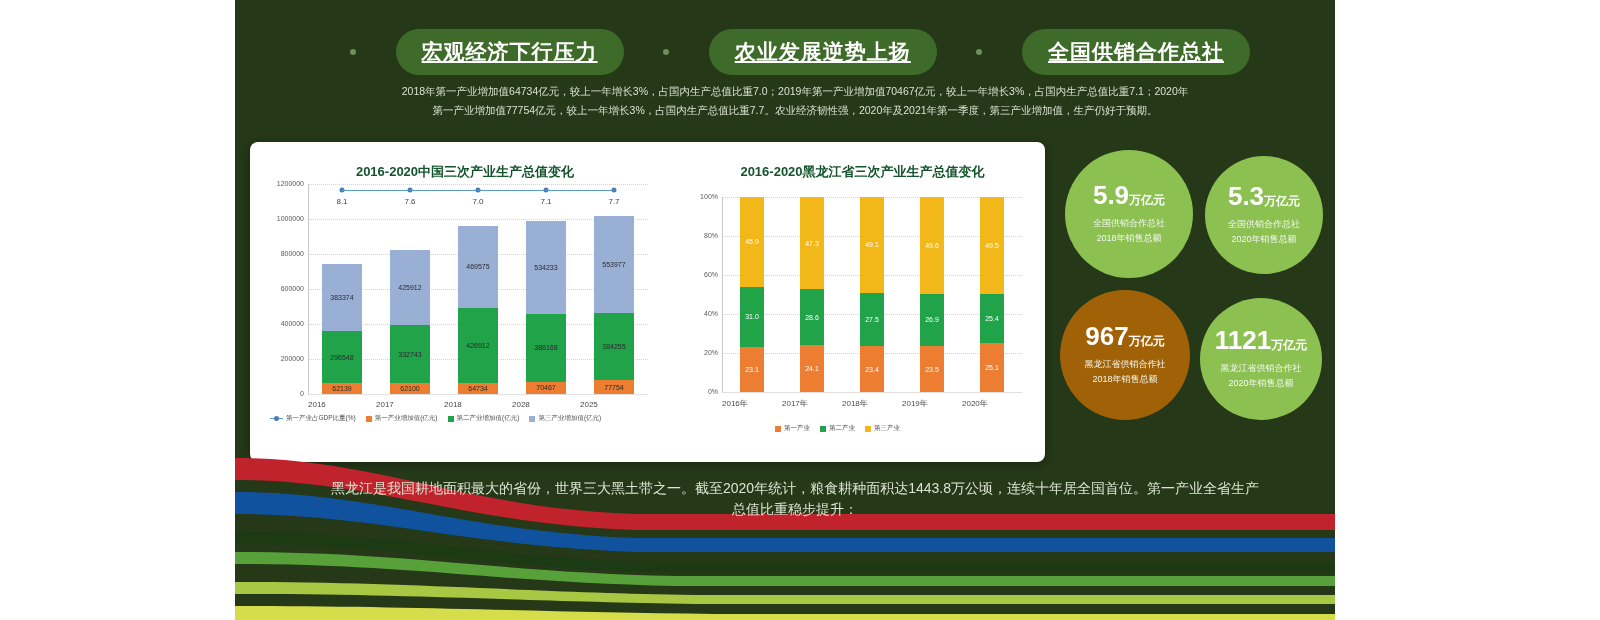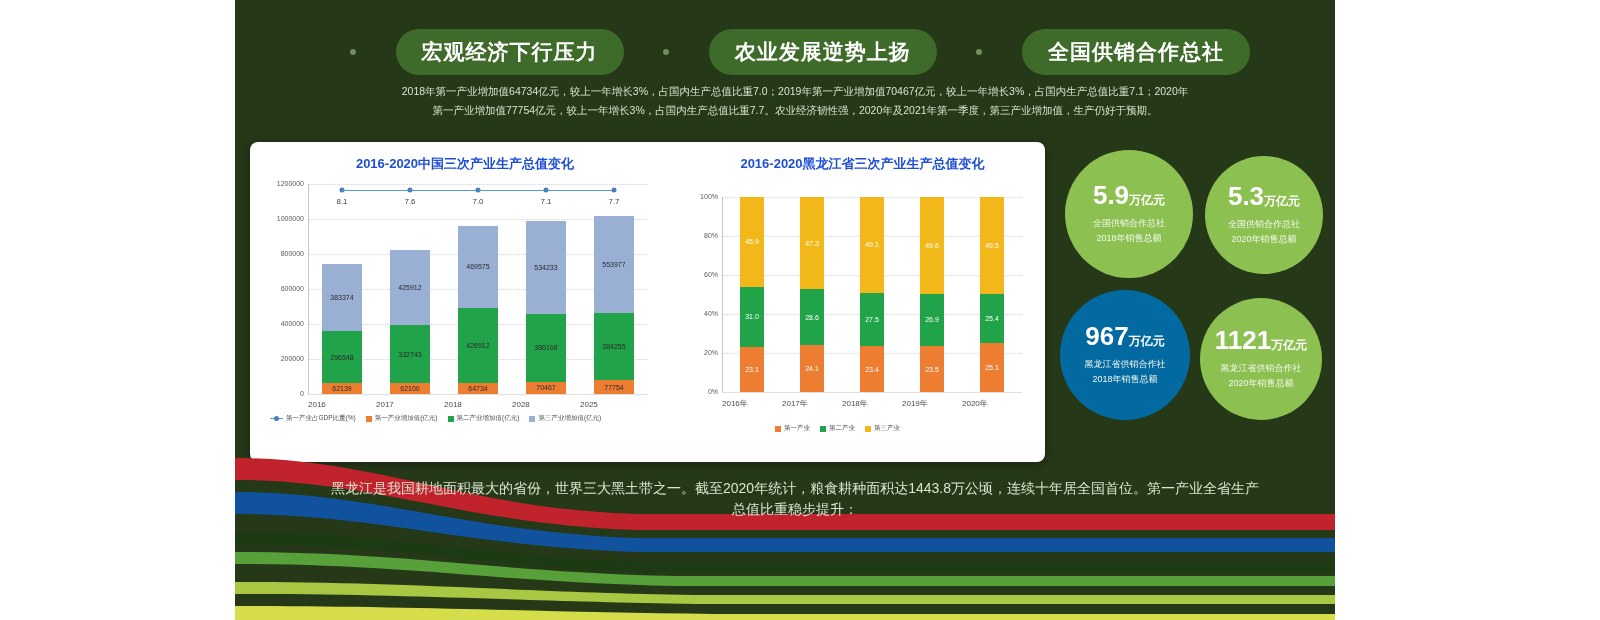--- a/index.html
+++ b/index.html
@@ -37,20 +37,21 @@
     border-radius: 23px;
     background: #3f6b2a;
     display: flex;
     align-items: center;
     justify-content: center;
     color: #ffffff;
     font-size: 21px;
     font-weight: bold;
     letter-spacing: 1px;
     white-space: nowrap;
+    text-decoration: underline;
   }
   .pill-dot {
     width: 6px; height: 6px;
     border-radius: 50%;
     background: #6f8f5c;
     flex: 0 0 auto;
   }
   
   .top-para {
     position: absolute;
@@ -68,23 +69,23 @@
     width: 795px; height: 320px;
     background: #ffffff;
     border-radius: 8px;
     box-shadow: 0 2px 10px rgba(0,0,0,.35);
     display: flex;
   }
   .chart-panel { position: relative; height: 100%; }
   #panelL { width: 430px; }
   #panelR { width: 365px; }
   .chart-title {
-    position: absolute; top: 13px; left: 0; width: 100%;
-    text-align: center;
-    font-size: 13px; font-weight: bold; color: #1d4ed8;
+    position: absolute; top: 21px; left: 0; width: 100%;
+    text-align: center;
+    font-size: 13px; font-weight: bold; color: #14532d;
     white-space: nowrap;
   }
   .plot { position: absolute; }
   .axis-label {
     position: absolute;
     font-size: 7px; color: #595959;
     white-space: nowrap;
   }
   .gridline {
     position: absolute; left: 0;
@@ -396,21 +397,21 @@
         <div class="circle" style="left: 10px; top: 0px; width: 128px; height: 128px; background: rgb(140, 193, 82);">
           <div><span class="c-big">5.9</span><span class="c-unit">万亿元</span></div>
           <div class="c-sub">全国供销合作总社</div>
           <div class="c-sub" style="margin-top: 0px;">2018年销售总额</div>
         </div>
         <div class="circle" style="left: 150px; top: 6px; width: 118px; height: 118px; background: rgb(140, 193, 82);">
           <div><span class="c-big">5.3</span><span class="c-unit">万亿元</span></div>
           <div class="c-sub">全国供销合作总社</div>
           <div class="c-sub" style="margin-top: 0px;">2020年销售总额</div>
         </div>
-        <div class="circle" style="left: 5px; top: 140px; width: 130px; height: 130px; background: #0369a1;">
+        <div class="circle" style="left: 5px; top: 140px; width: 130px; height: 130px; background: #a16207;">
           <div><span class="c-big">967</span><span class="c-unit">万亿元</span></div>
           <div class="c-sub">黑龙江省供销合作社</div>
           <div class="c-sub" style="margin-top: 0px;">2018年销售总额</div>
         </div>
         <div class="circle" style="left: 145px; top: 148px; width: 122px; height: 122px; background: rgb(140, 193, 82);">
           <div><span class="c-big">1121</span><span class="c-unit">万亿元</span></div>
           <div class="c-sub">黑龙江省供销合作社</div>
           <div class="c-sub" style="margin-top: 0px;">2020年销售总额</div>
         </div>
       </div>

